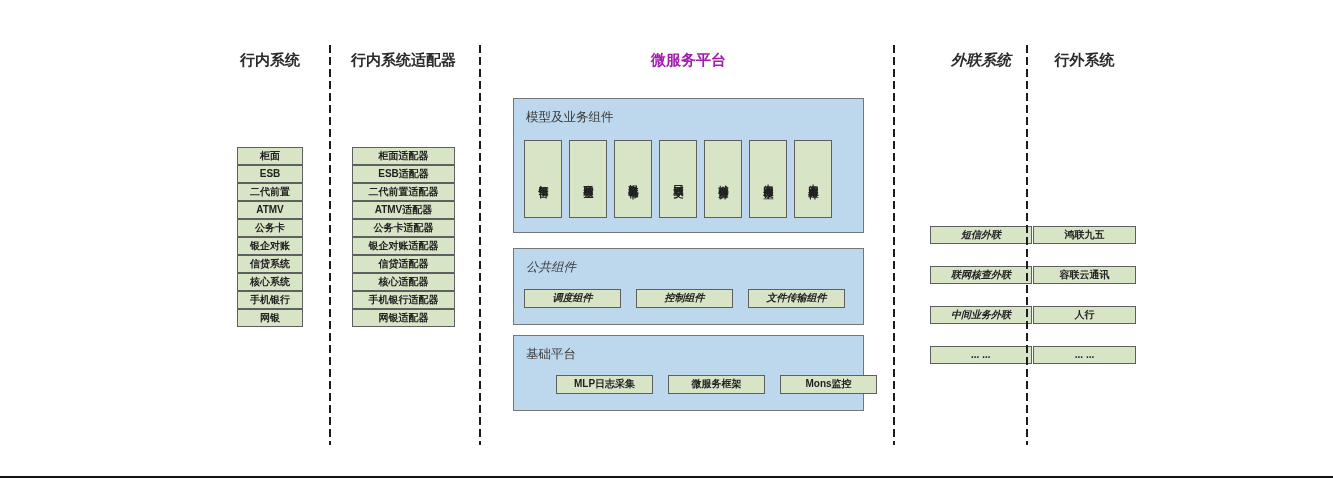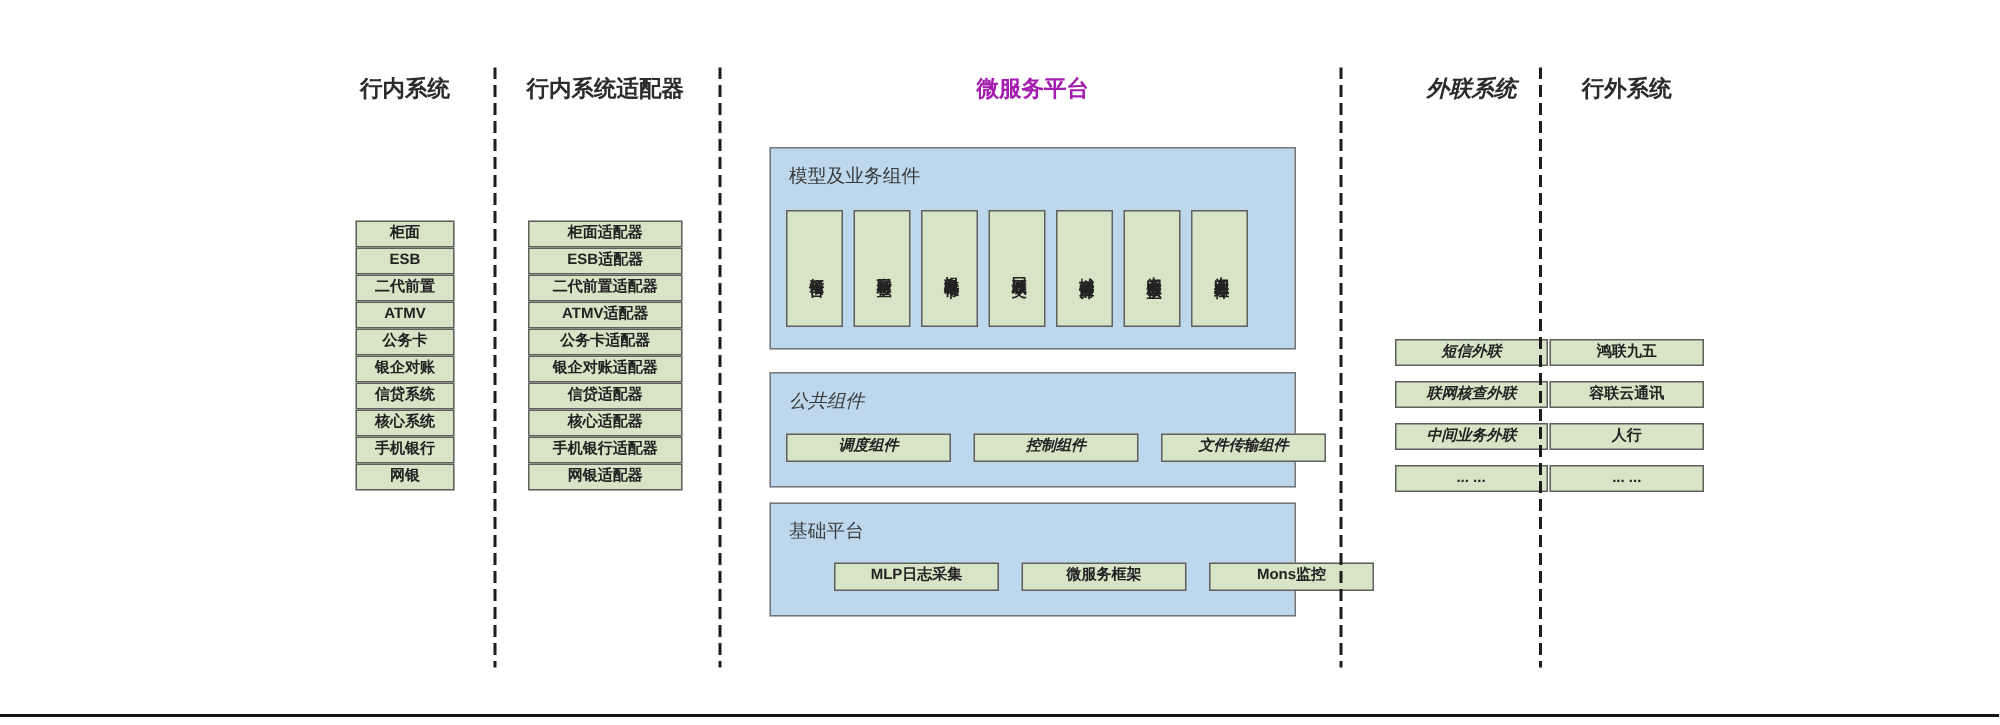--- a/index.html
+++ b/index.html
@@ -23,21 +23,21 @@
   .box-list { display:flex; flex-direction:column; align-items:stretch; width:100%; }
   .gbox {
     width:100%; height:18px;
     background:#d8e4c6;
     border:1.5px solid #5f5f5f;
     font-size:10px; font-weight:bold; color:#222;
     text-align:center; line-height:15px;
     white-space:nowrap; overflow:visible;
   }
   .pitch30 .gbox { }
-  .pitch36 .gbox { margin-bottom:10px; }
+  .pitch36 .gbox { margin-bottom:22px; }
   .col1-list { margin-top:37px; }
   .col4-list { margin-top:116px; }
   .vline {
     position:absolute; top:45px; height:400px; width:2px;
     background:repeating-linear-gradient(to bottom, #1c1c1c 0 8px, transparent 8px 12px);
   }
   .center-title {
     position:absolute; left:513px; top:50px; width:351px;
     text-align:center; font-size:15px; font-weight:bold; color:#a21caf;
     height:20px; line-height:20px;
@@ -56,21 +56,21 @@
   .panel-base { top:335px; height:76px; }
   .vbox-row { position:absolute; left:10px; top:41px; display:flex; gap:7px; }
   .vbox-row .gbox {
     width:38px; height:78px;
     display:flex; align-items:center; justify-content:center;
     writing-mode:vertical-rl; text-orientation:upright;
     line-height:1; letter-spacing:1px;
     white-space:normal;
   }
   .hbox-row { position:absolute; left:10px; display:flex; gap:15px; }
-  .hbox-row .gbox { width:110px; height:19px; line-height:16px; }
+  .hbox-row .gbox { width:97px; height:19px; line-height:16px; }
   .row-common { top:40px; }
   .row-base { top:39px;padding-left:32px; }
   .bottom-line {
     position:absolute; left:0; top:476px; width:1333px; height:2px;
     background:#141414;
   }
 </style>
 </head>
 <body>
 

